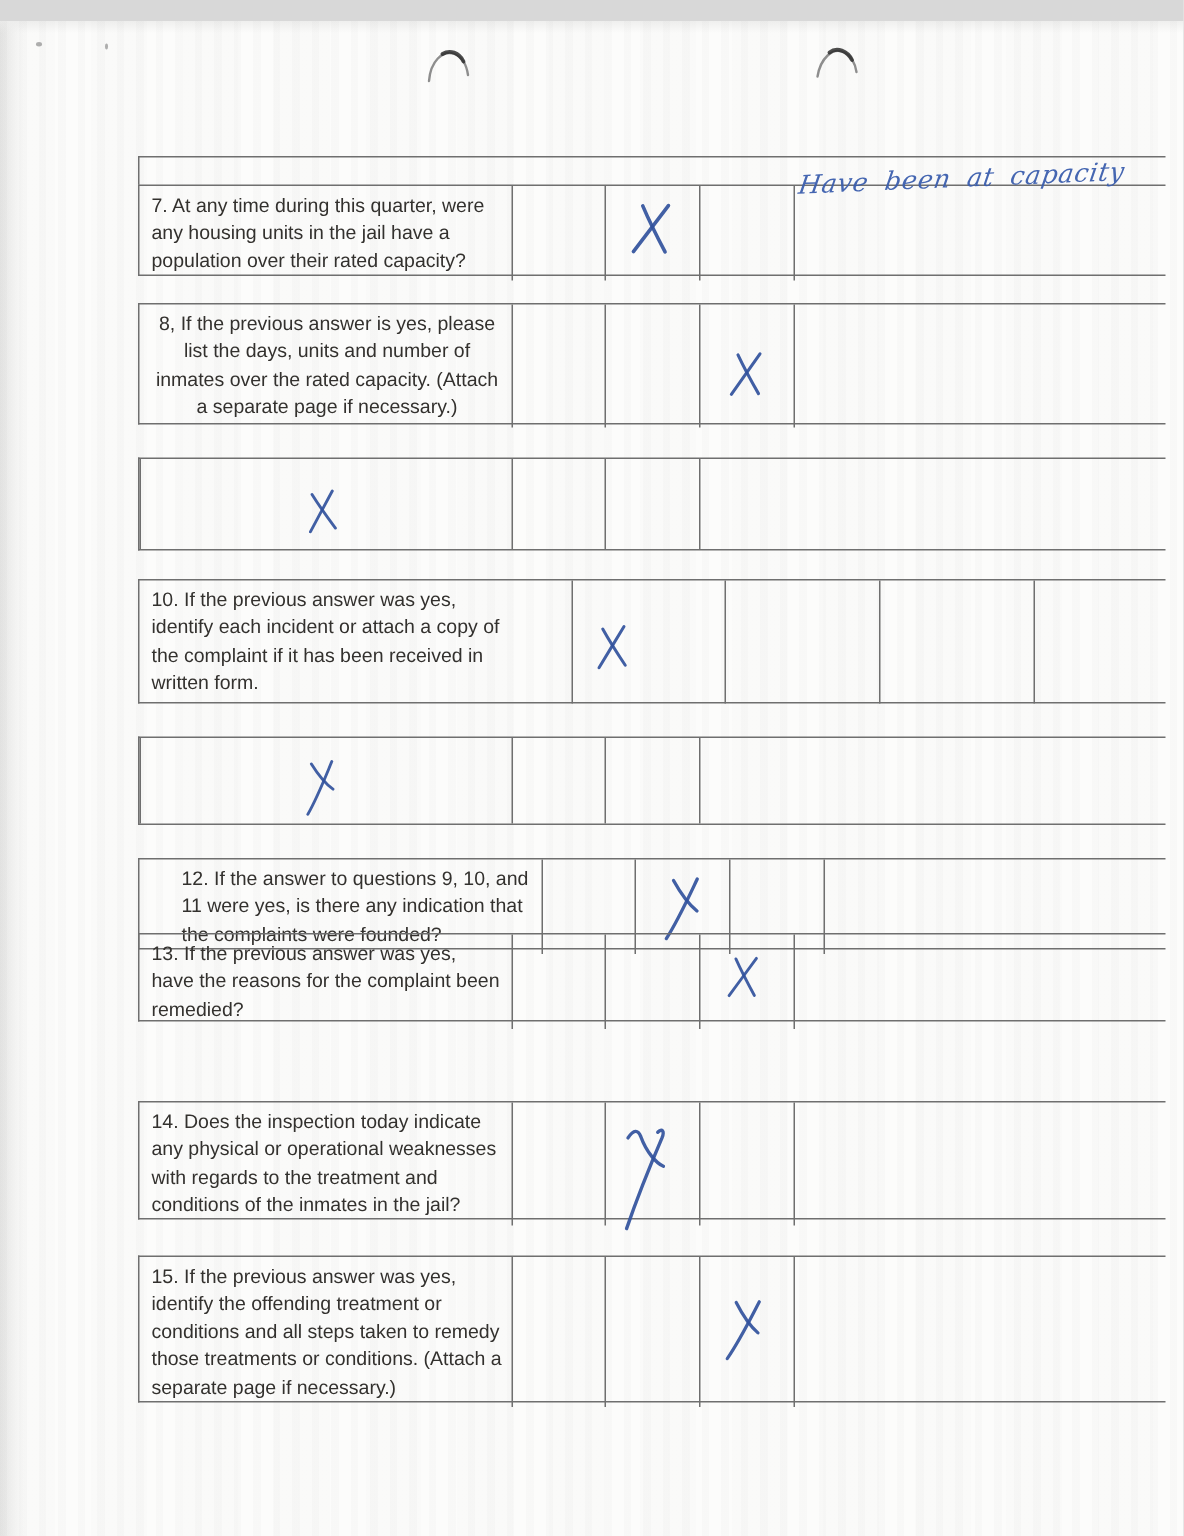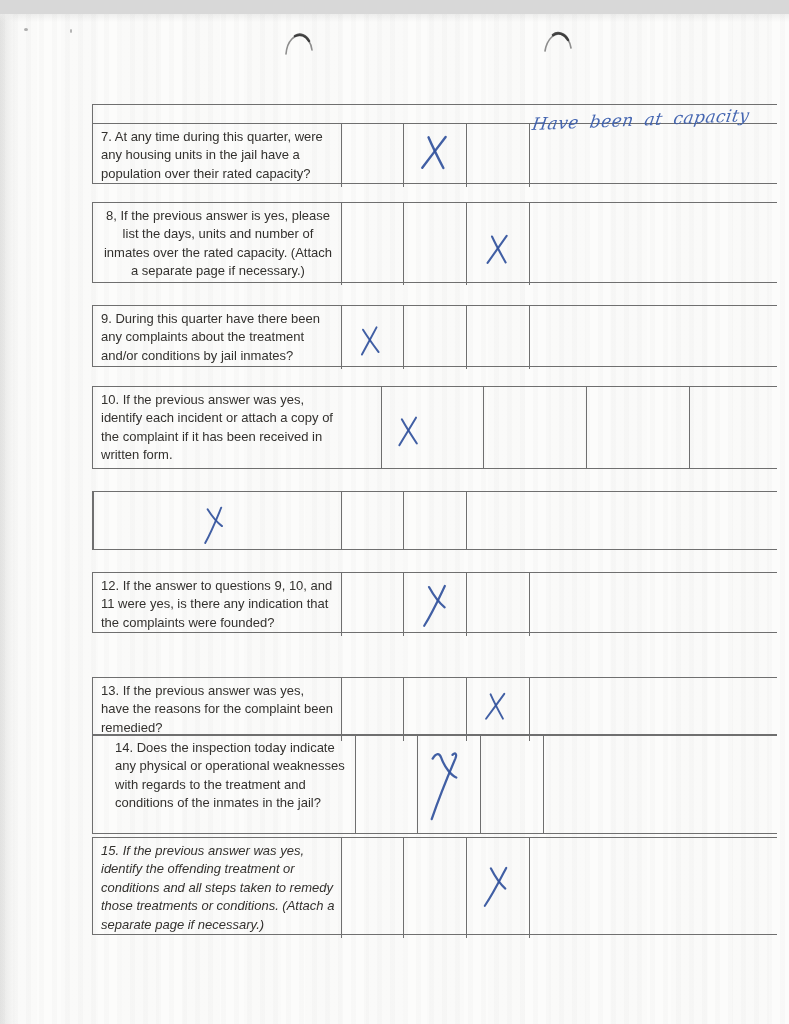--- a/index.html
+++ b/index.html
@@ -103,23 +103,20 @@
     <div class="cell c"></div>
     <div class="cell c">
           <svg class="xmark" viewBox="0 0 30 42" width="26" height="36" style="top: 28px; left: calc(50% - 13px); transform: rotate(4deg);">
             <path d="M7 7 C12 16 19 27 25 36"></path>
             <path d="M24 5 C18 15 10 28 4 38"></path>
           </svg>
         </div>
     <div class="cell comment"></div>
   </div>
       <div class="qrow" style="top: 291px; height: 62px;">
-    <div class="cell q">
-      <span>9. During this quarter have there been any complaints about the treatment and/or conditions by jail inmates?</span>
-    </div>
     <div class="cell c">
           <svg class="xmark" viewBox="0 0 30 42" width="24" height="47" style="top: 11px; left: calc(50% - 15px); transform: rotate(-3deg);">
             <path d="M7 7 C12 16 19 27 25 36"></path>
             <path d="M24 5 C18 15 10 28 4 38"></path>
           </svg>
         </div>
     <div class="cell c"></div>
     <div class="cell c"></div>
     <div class="cell comment"></div>
   </div>
@@ -141,63 +138,63 @@
     <div class="cell c">
           <svg class="xmark" viewBox="0 0 30 54" width="24" height="51" style="top: 7px; left: calc(50% - 16px); transform: rotate(0deg);">
             <path d="M7 8 C12 16 18 24 25 29"></path>
             <path d="M24 6 C19 18 12 36 4 50"></path>
           </svg>
         </div>
     <div class="cell c"></div>
     <div class="cell c"></div>
     <div class="cell comment"></div>
   </div>
-      <div class="qrow" style="top: 558px; height: 61px;">
+      <div class="qrow" style="top: 558px; height: 61px; padding-left: 20px;">
     <div class="cell q">
       <span>12. If the answer to questions 9, 10, and 11 were yes, is there any indication that the complaints were founded?</span>
     </div>
     <div class="cell c"></div>
     <div class="cell c">
           <svg class="xmark" viewBox="0 0 30 54" width="31" height="50" style="top: 7px; left: calc(50% - 15.5px); transform: rotate(3deg);">
             <path d="M7 8 C12 16 18 24 25 29"></path>
             <path d="M24 6 C19 18 12 36 4 50"></path>
           </svg>
         </div>
     <div class="cell c"></div>
     <div class="cell comment"></div>
   </div>
-      <div class="qrow" style="top: 663px; height: 59px;">
+      <div class="qrow" style="top: 608px; height: 59px;">
     <div class="cell q">
       <span>13. If the previous answer was yes, have the reasons for the complaint been remedied?</span>
     </div>
     <div class="cell c"></div>
     <div class="cell c"></div>
     <div class="cell c">
           <svg class="xmark" viewBox="0 0 30 42" width="24" height="42" style="top: 7px; left: calc(50% - 14px); transform: rotate(5deg);">
             <path d="M7 7 C12 16 19 27 25 36"></path>
             <path d="M24 5 C18 15 10 28 4 38"></path>
           </svg>
         </div>
     <div class="cell comment"></div>
   </div>
-      <div class="qrow" style="top: 720px; height: 100px; padding-left: 14px;">
+      <div class="qrow" style="top: 720px; height: 79px;">
     <div class="cell q">
       <span>14. Does the inspection today indicate any physical or operational weaknesses with regards to the treatment and conditions of the inmates in the jail?</span>
     </div>
     <div class="cell c"></div>
     <div class="cell c">
           <svg class="xmark" viewBox="0 0 36 78" width="34" height="76" style="top: 13px; left: calc(50% - 22px); transform: rotate(0deg);">
             <path d="M6 10 C10 4 13 4 15 9 C19 20 26 28 31 30"></path>
             <path d="M27 6 C30 3 32 5 30 10 C24 24 14 48 5 74"></path>
           </svg>
         </div>
     <div class="cell c"></div>
     <div class="cell comment"></div>
   </div>
-      <div class="qrow" style="top: 823px; height: 98px; font-style: italic;">
+      <div class="qrow" style="top: 823px; height: 98px;">
     <div class="cell q">
       <span>15. If the previous answer was yes, identify the offending treatment or conditions and all steps taken to remedy those treatments or conditions. (Attach a separate page if necessary.)</span>
     </div>
     <div class="cell c"></div>
     <div class="cell c"></div>
     <div class="cell c">
           <svg class="xmark" viewBox="0 0 30 54" width="27" height="56" style="top: 20px; left: calc(50% - 15.5px); transform: rotate(5deg);">
             <path d="M7 8 C12 16 18 24 25 29"></path>
             <path d="M24 6 C19 18 12 36 4 50"></path>
           </svg>

